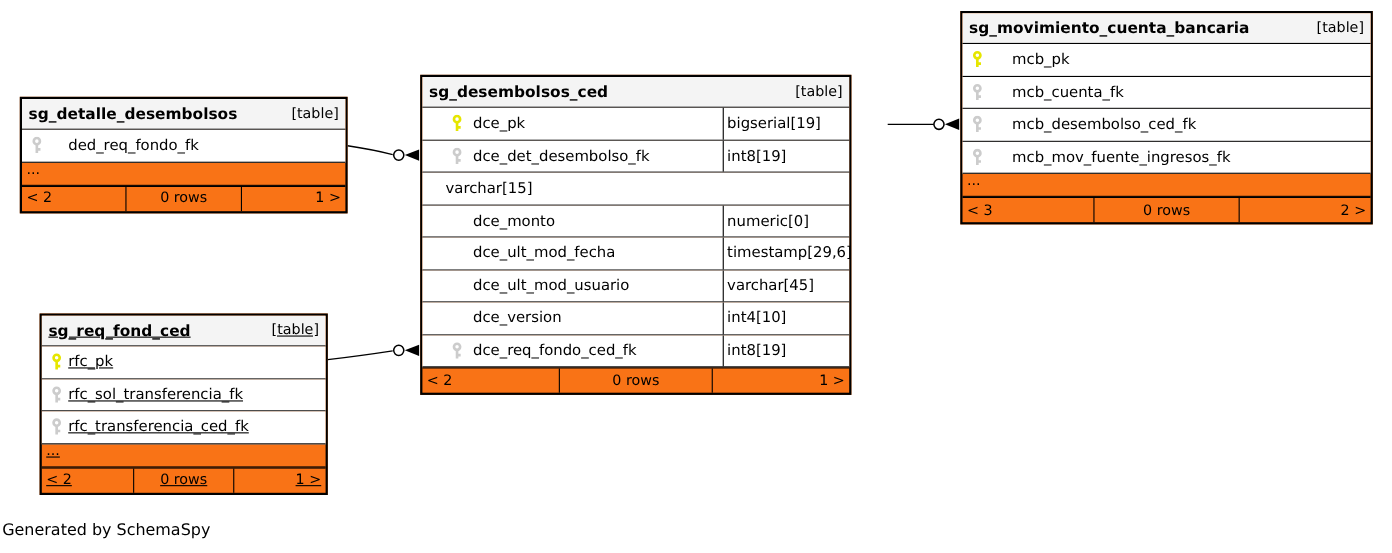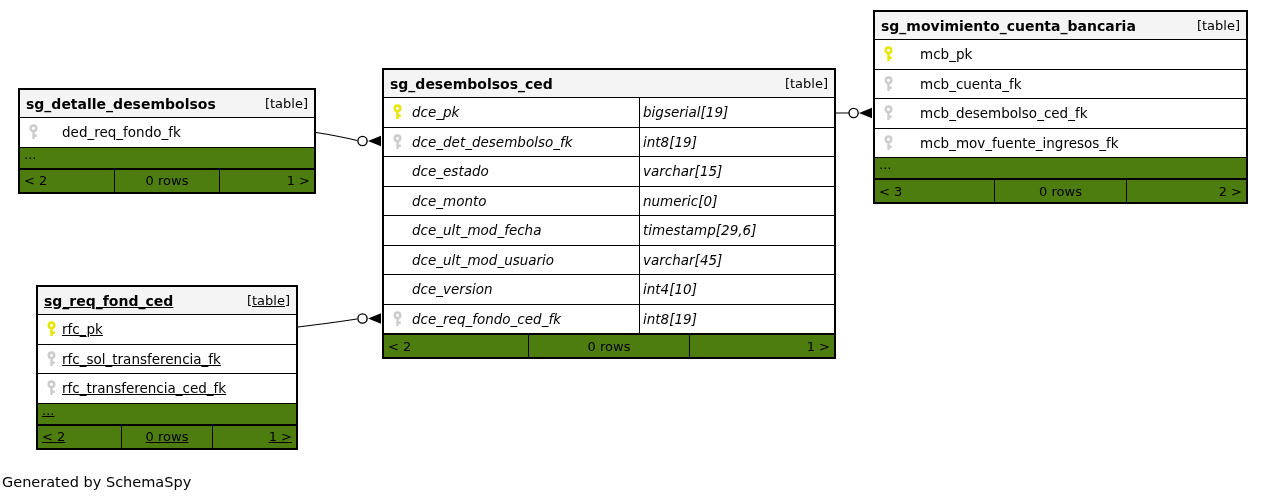--- a/index.html
+++ b/index.html
@@ -8,39 +8,39 @@
     --header-bg:#f4f4f4;
     --border:#000000;
     --background:#ffffff;
   }
   *{margin:0;padding:0;box-sizing:border-box;}
   html,body{background:#fff;}
   body{font-family:"DejaVu Sans","Liberation Sans",sans-serif;color:#000;}
   #canvas{position:relative;width:1265px;height:503px;background:var(--background);overflow:hidden;}
 
   
-  .tnode{position:absolute;border:2px solid var(--border);background:#4d7c0f;font-size:13.5px;}
+  .tnode{position:absolute;border:2px solid var(--border);background:#f97316;font-size:13.5px;}
   .thdr{height:28px;border-bottom:1px solid var(--border);background:var(--header-bg);
         display:flex;align-items:center;justify-content:space-between;padding:0 6px;}
   .ttitle{font-weight:bold;font-size:14px;white-space:nowrap;}
   .tbadge{font-size:13px;white-space:nowrap;}
   .trow{height:29.5px;border-bottom:1px solid var(--border);display:flex;align-items:center;
         padding-left:8px;white-space:nowrap;background:#fff;}
   .kslot{display:inline-flex;align-items:center;flex:0 0 auto;}
   .t-detalle .kslot{width:34px;}
   .t-mcb .kslot{width:37px;}
   .t-ced .kslot{width:20px;}
   .t-rfc .kslot{width:16px;}
   .key{display:block;}
   .pk{color:var(--primary-key);}
   .fk{color:var(--foreign-key);}
   .cname{white-space:nowrap;}
 
   
-  .t-ced .trow{padding-left:0;font-style:italic;}
+  .t-ced .trow{padding-left:18px;}
   .namecell{flex:0 0 256px;height:100%;display:flex;align-items:center;
             padding-left:8px;border-right:1px solid var(--border);}
   .typecell{flex:1;height:100%;display:flex;align-items:center;padding-left:3px;white-space:nowrap;}
 
   .ellrow{height:21px;border-bottom:1px solid var(--border);display:flex;align-items:flex-start;
           padding-left:4px;font-size:13px;line-height:13px;}
   .pager{height:23px;border-top:1px solid var(--border);display:flex;align-items:center;
          font-size:13px;}
   .pg-l{flex:1;height:100%;display:flex;align-items:center;padding-left:4px;border-right:1px solid var(--border);}
   .pg-c{flex:1.15;height:100%;display:flex;align-items:center;justify-content:center;}
@@ -133,21 +133,21 @@
       <span class="cname">rfc_transferencia_ced_fk</span>
     </div>
     <div class="ellrow">...</div>
     <div class="pager">
       <span class="pg-l">&lt; 2</span>
       <span class="pg-c">0 rows</span>
       <span class="pg-r">1 &gt;</span>
     </div>
   </div>
 
-  <div class="tnode t-ced" style="left:382px;top:68px;width:454px;">
+  <div class="tnode t-ced" style="left:382px;top:68px;width:392px;">
     <div class="thdr">
       <span class="ttitle">sg_desembolsos_ced</span>
       <span class="tbadge">[table]</span>
     </div>
 
     <div class="trow">
       <div class="namecell">
         <span class="kslot">
             <svg class="key pk" viewBox="0 0 11 16" width="11" height="16">
               <circle cx="5.5" cy="4.3" r="2.8" fill="none" stroke="currentColor" stroke-width="2.4"></circle>
@@ -166,24 +166,20 @@
               <circle cx="5.5" cy="4.3" r="2.8" fill="none" stroke="currentColor" stroke-width="2.4"></circle>
               <path d="M5.5 7.2 V15 M5.5 11.8 H8.8" fill="none" stroke="currentColor" stroke-width="2.4"></path>
             </svg>
           </span>
         <span class="cname">dce_det_desembolso_fk</span>
       </div>
       <div class="typecell">int8[19]</div>
     </div>
 
     <div class="trow">
-      <div class="namecell">
-        <span class="kslot"></span>
-        <span class="cname">dce_estado</span>
-      </div>
       <div class="typecell">varchar[15]</div>
     </div>
 
     <div class="trow">
       <div class="namecell">
         <span class="kslot"></span>
         <span class="cname">dce_monto</span>
       </div>
       <div class="typecell">numeric[0]</div>
     </div>

